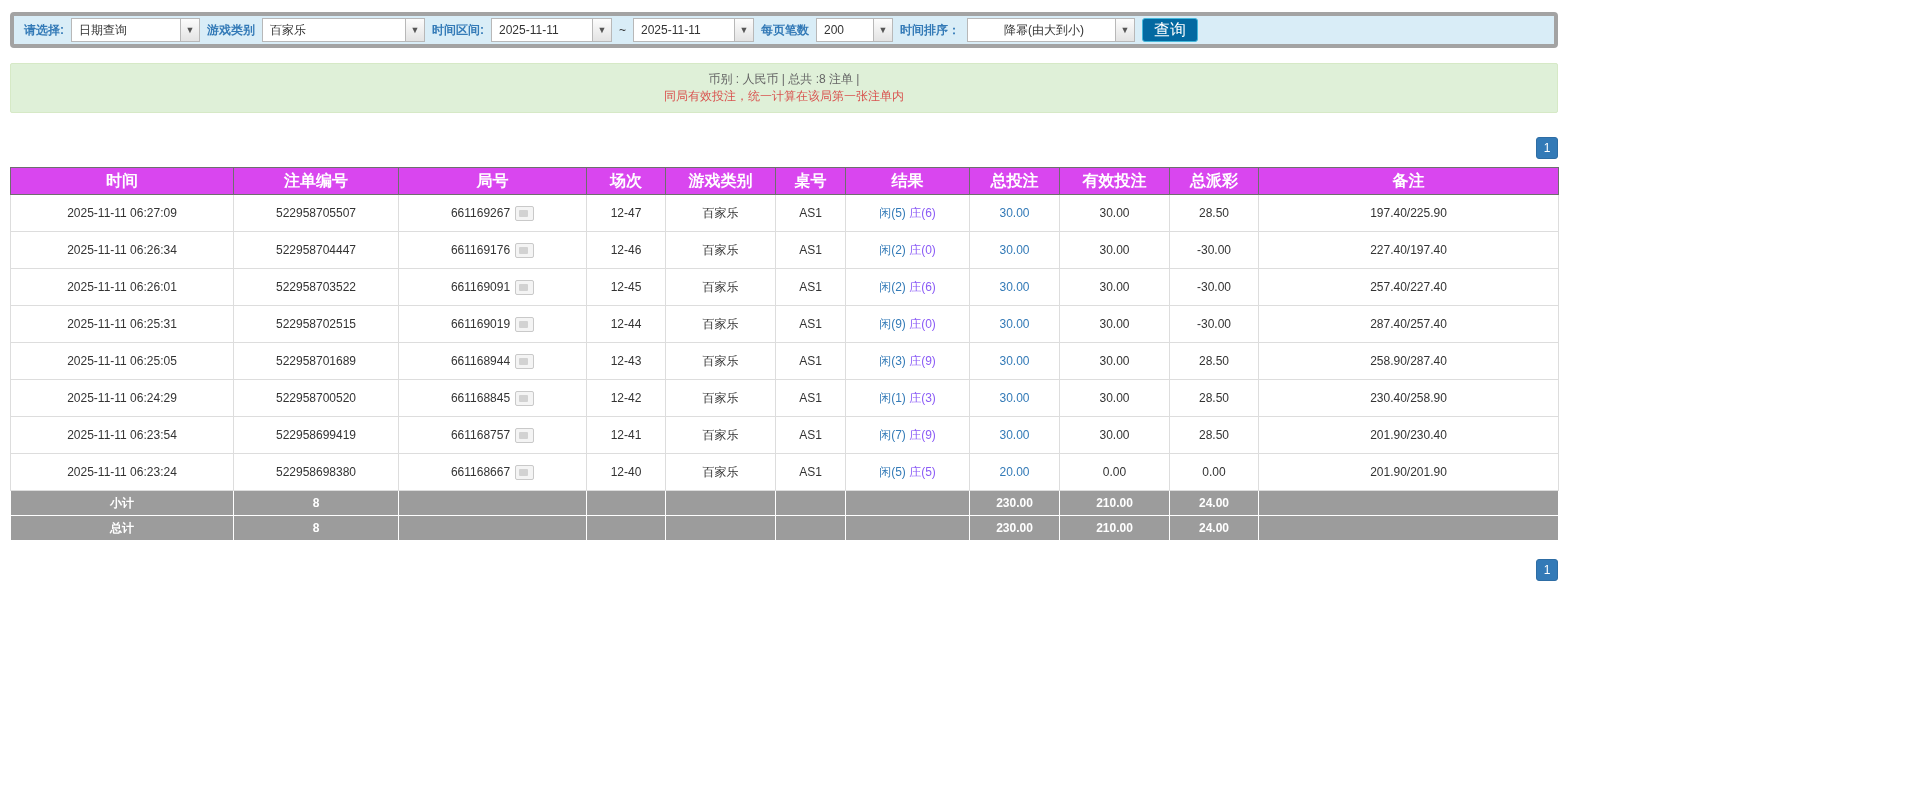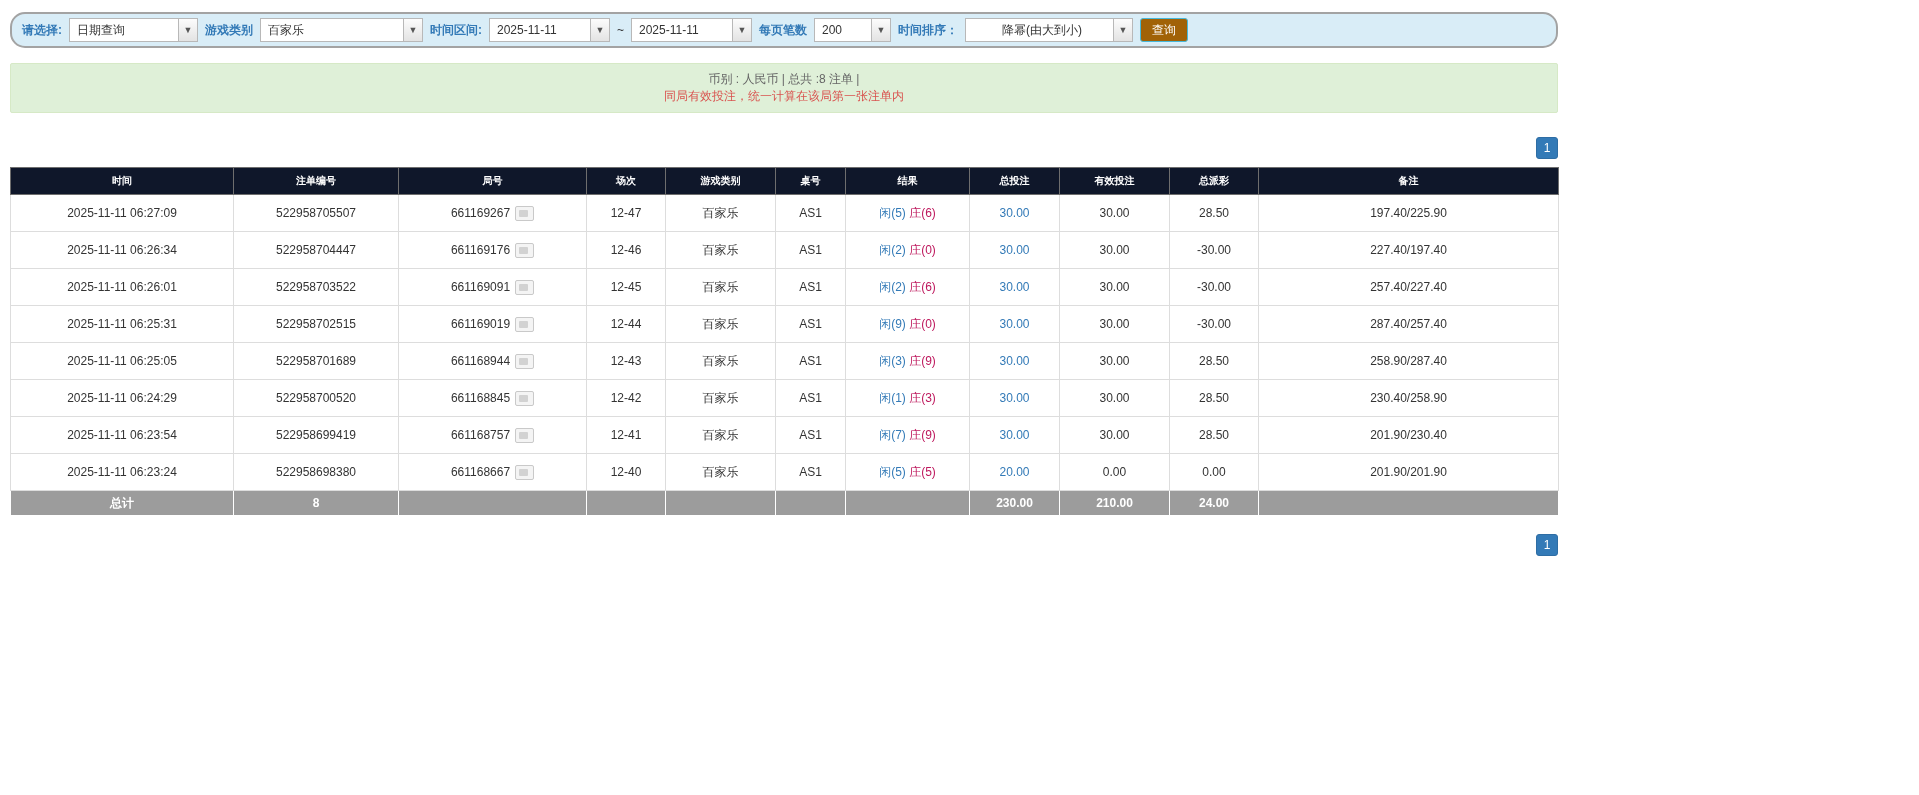--- a/index.html
+++ b/index.html
@@ -12,22 +12,22 @@
     height: 795px;
     overflow: hidden;
   }
   .page { width: 1548px; margin: 12px 0 0 10px; }
 
   .page-title { font-size: 16px; font-weight: normal; color: #222; padding: 4px 0 14px 0; }
 
   
   .filter-bar {
     background: #d9edf7;
-    border: 2px solid #a3a3a3;
-    border-radius: 15px;
+    border: 4px solid #a3a3a3;
+    border-radius: 4px;
     padding: 6px 10px;
     display: flex;
     align-items: center;
     gap: 7px;
     height: 36px;
   }
   .flabel { color: #337ab7; font-weight: bold; white-space: nowrap; }
   .combo {
     display: inline-flex;
     align-items: flex-start;
@@ -47,27 +47,27 @@
     text-align: center;
     flex: 0 0 19px;
   }
   .w-select .combo-text { width: 108px; }
   .w-game .combo-text { width: 142px; }
   .w-date .combo-text { width: 100px; }
   .w-size .combo-text { width: 56px; }
   .w-sort .combo-text { width: 118px; margin-left: 29px; }
   .tilde { color: #333; }
   .search-btn {
-    background: #a16207;
+    background: #0369a1;
     border: 1px solid #46b8da;
     color: #fff;
     border-radius: 3px;
     height: 24px;
     padding: 0 11px;
-    font-size: 12px;
+    font-size: 16px;
     cursor: pointer;
     font-family: inherit;
   }
 
   
   .summary-bar {
     margin-top: 15px;
     background: #dff0d8;
     border: 1px solid #d6e9c6;
     padding: 7px 10px;
@@ -97,46 +97,46 @@
     font-size: 12px;
   }
 
   
   table.records {
     width: 1548px;
     border-collapse: collapse;
     table-layout: fixed;
   }
   table.records thead th {
-    background: #0f172a;
+    background: #d946ef;
     color: #fff;
     font-weight: bold;
     height: 27px;
     border: 1px solid #6e6e6e;
     text-align: center;
-    font-size: 10px;
+    font-size: 16px;
   }
   table.records tbody td {
     background: #fff;
     border: 1px solid #ddd;
     height: 37px;
     text-align: center;
     color: #333;
     vertical-align: middle;
   }
   table.records .sum-row td {
     background: #9c9c9c;
     color: #fff;
     font-weight: bold;
     height: 25px;
     border: 1px solid #fff;
     text-align: center;
   }
   .res-player { color: #337ab7; }
-  .res-banker { color: #be185d; }
+  .res-banker { color: #8b5cf6; }
   .bet-link { color: #337ab7; text-decoration: none; cursor: pointer; }
   td.neg { color: #d9534f; }
   .round-no { vertical-align: middle; }
   .pic-icon {
     display: inline-block;
     width: 19px;
     height: 15px;
     background: #f4f4f4;
     border: 1px solid #c9c9c9;
     border-radius: 2px;
@@ -338,32 +338,45 @@
           <td>AS1</td>
           <td><span class="res-player">闲(5)</span> <span class="res-banker">庄(5)</span></td>
           <td><a class="bet-link">20.00</a></td>
           <td>0.00</td>
           <td>0.00</td>
           <td>201.90/201.90</td>
         </tr>
       </tbody>
     <tfoot>
         <tr class="sum-row">
-          <td>总计</td>
+          <td>小计</td>
           <td>8</td>
           <td></td>
           <td></td>
           <td></td>
           <td></td>
           <td></td>
           <td>230.00</td>
           <td>210.00</td>
           <td>24.00</td>
           <td></td>
         </tr>
+        <tr class="sum-row">
+          <td>总计</td>
+          <td>8</td>
+          <td></td>
+          <td></td>
+          <td></td>
+          <td></td>
+          <td></td>
+          <td>230.00</td>
+          <td>210.00</td>
+          <td>24.00</td>
+          <td></td>
+        </tr>
       </tfoot>
   </table>
 
   <div class="pager pager-bottom">
     <div class="page-btn">1</div>
   </div>
 
 </div>
 
 </body></html>

